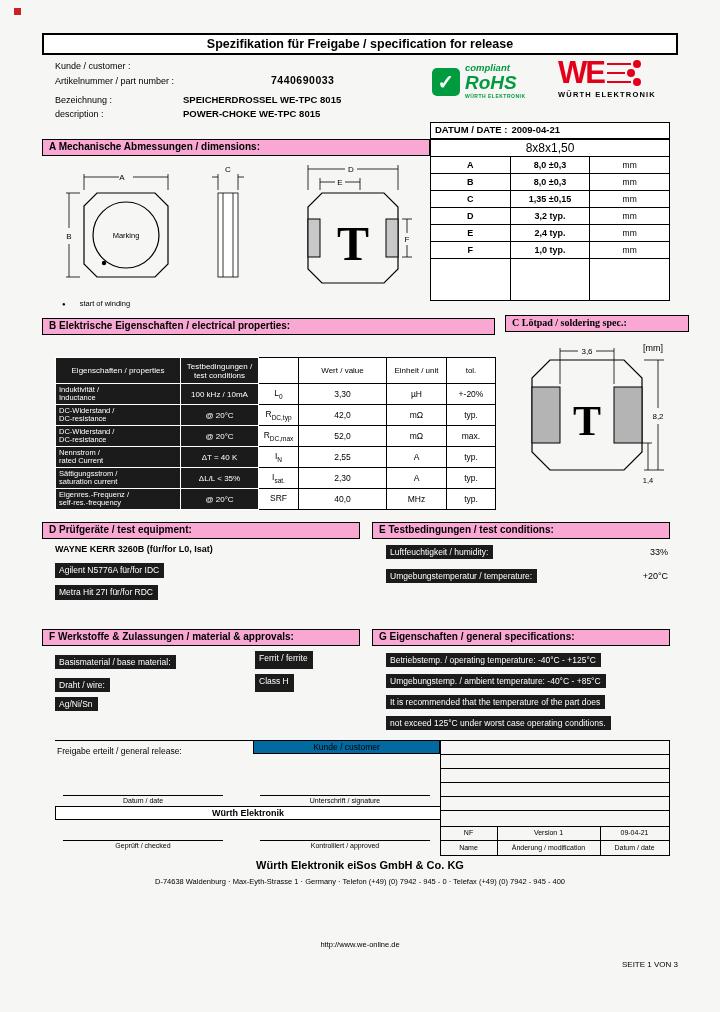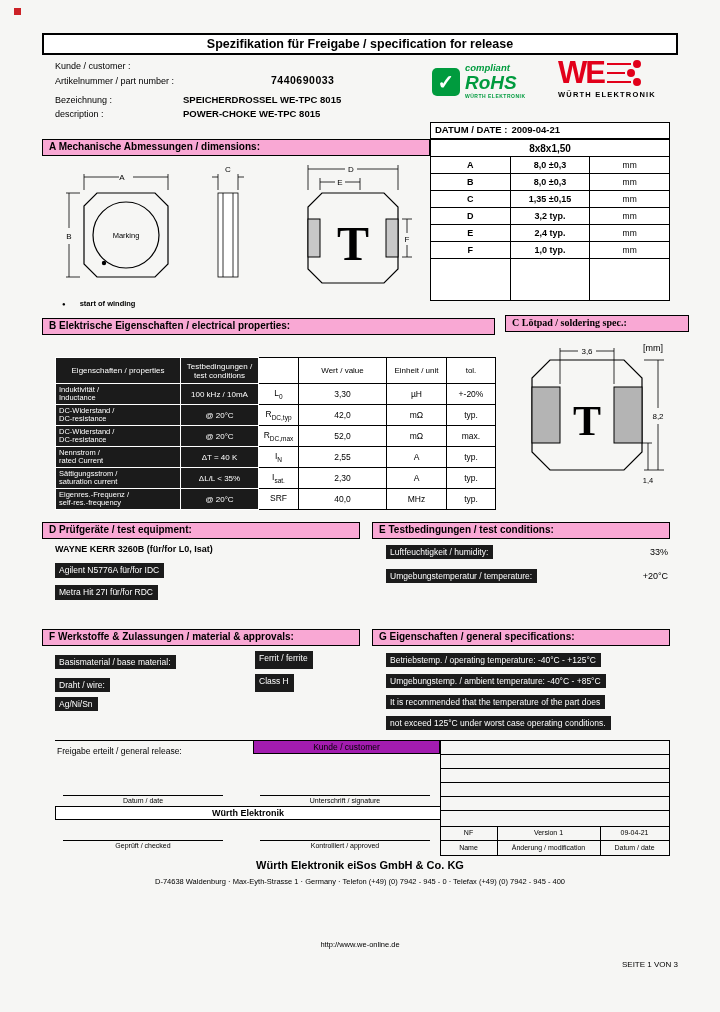--- a/index.html
+++ b/index.html
@@ -53,21 +53,21 @@
   .datum-box span { margin-right:4px; }
 
   .sec-header {
     position:absolute; height:17px; border:1.5px solid #000; background:#f9a8d4;
     font-weight:bold; font-size:10px; line-height:13px; padding-left:6px;
   }
 
   
   .atable { position:absolute; left:430px; top:139px; border-collapse:collapse; table-layout:fixed; width:240px; background:#fff; }
   .atable td { border:1px solid #000; text-align:center; padding:0; }
-  .a-size { font-weight:bold; font-size:10px; height:17px; }
+  .a-size { font-weight:normal; font-size:12px; height:17px; }
   .a-dim, .a-val { font-weight:bold; font-size:9px; height:17px; }
   .a-unit { font-size:8.5px; }
   .a-empty td { height:42px; }
 
   
   .etable { position:absolute; left:55px; top:357px; border-collapse:collapse; table-layout:fixed; width:440px; background:#fca5a5; }
   .etable td { padding:0 2px; font-size:8.5px; text-align:center; vertical-align:middle; }
   .etable .dk { background:#1b1b1b; color:#fff; border:1.5px solid #fff; }
   .etable .lt { border:1px solid #000; background:#fff; }
   .etable tr.hdr td { height:26px; font-size:8px; }
@@ -90,38 +90,38 @@
   .f-row { display:flex; margin-bottom:5px; }
   .f-label-wrap { width:200px; }
   .g-content { position:absolute; left:386px; top:649px; width:284px; }
   .g-line { margin-bottom:3px; }
 
   
   .release { position:absolute; left:55px; top:740px; width:615px; height:116px; font-size:8.5px; }
   .rel-topline { position:absolute; left:0; top:0; width:615px; border-top:1px solid #000; }
   .rel-botline { position:absolute; left:385px; top:115px; width:230px; border-top:1px solid #000; }
   .rel-label { position:absolute; left:2px; top:6px; }
-  .rel-kunde { position:absolute; left:198px; top:0; width:187px; height:14px; border:1px solid #000; text-align:center; line-height:13px; background:#a21caf; }
+  .rel-kunde { position:absolute; left:198px; top:0; width:187px; height:14px; border:1px solid #000; text-align:center; line-height:13px; background:#0369a1; }
   .rel-vline { position:absolute; left:385px; top:0; height:116px; border-left:1px solid #000; }
   .rel-vline-r { position:absolute; left:614px; top:0; height:116px; border-left:1px solid #000; }
   .rel-rline { position:absolute; left:385px; width:230px; border-top:1px solid #000; }
   .rel-sigline { position:absolute; border-top:1px solid #000; }
   .rel-sublabel { position:absolute; font-size:7px; text-align:center; }
   .rel-webox { position:absolute; left:0; top:66px; width:386px; height:14px; border:1px solid #000; font-weight:bold; font-size:9px; text-align:center; line-height:12px; background:#fff; }
   .rel-cell { position:absolute; font-size:7px; text-align:center; height:13px; line-height:14px; }
   .rel-vsub { position:absolute; top:86px; height:29px; border-left:1px solid #000; }
 
   
   .footer-company { position:absolute; left:0; top:859px; width:720px; text-align:center; font-weight:bold; font-size:11px; }
   .footer-address { position:absolute; left:0; top:877px; width:720px; text-align:center; font-size:7.5px; }
   .footer-web { position:absolute; left:0; top:940px; width:720px; text-align:center; font-size:7.5px; }
   .footer-page { position:absolute; right:42px; top:960px; font-size:8px; }
 
   .mm-note { position:absolute; left:643px; top:343px; font-size:9px; }
-  .wind-note { position:absolute; left:62px; top:299px; font-size:7.5px; display:flex; gap:14px; align-items:center;font-weight:bold; }
+  .wind-note { position:absolute; left:62px; top:299px; font-size:7.5px; display:flex; gap:14px; align-items:center; }
   .wind-dot { font-size:6px; }
   svg text { font-family:"Liberation Sans", sans-serif; }
   .serifT { font-family:"Liberation Serif", serif; font-weight:bold; }
 </style>
 </head>
 <body>
 
 <div class="corner-mark"></div>
 
 <div class="title-box">Spezifikation für Freigabe / specification for release</div>

